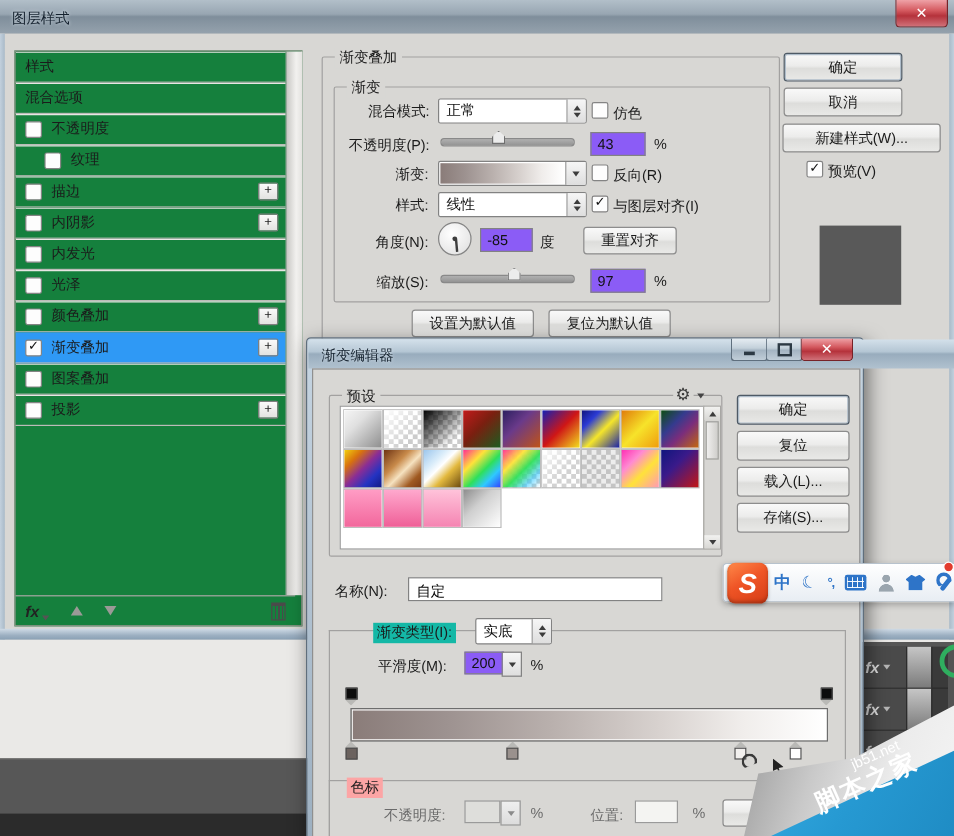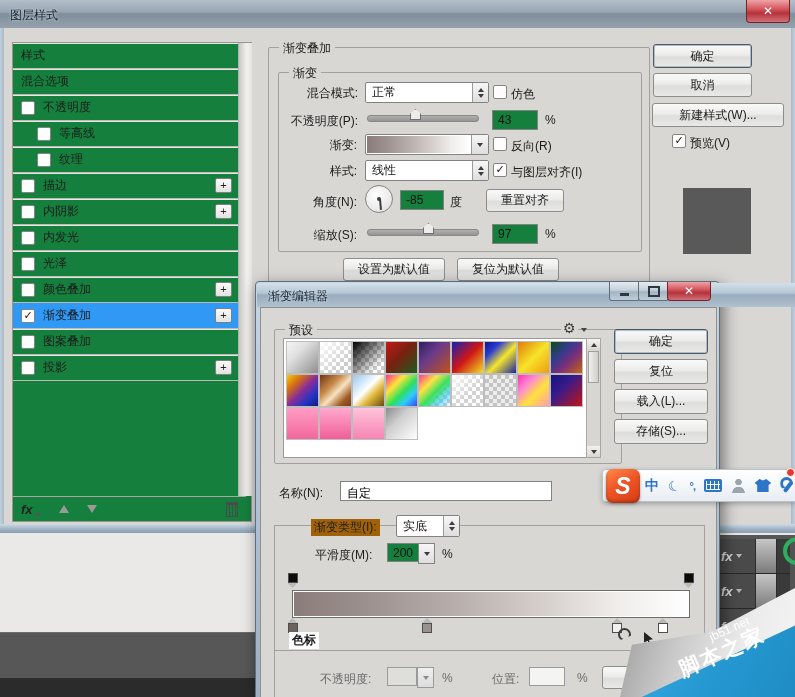--- a/index.html
+++ b/index.html
@@ -24,21 +24,21 @@
   .btn.primary{border:1px solid #4e5a66;box-shadow:0 0 0 1px #aebcc9 inset;}
   .dd{background:#fff;border:1px solid #828282;border-radius:2px;display:flex;align-items:center;font-size:12px;color:#111;}
   .dd .val{padding-left:6px;}
   .spin{margin-left:auto;width:15px;align-self:stretch;border-left:1px solid #9a9a9a;
     background:linear-gradient(180deg,#f6f6f6,#dedede);display:flex;flex-direction:column;
     align-items:center;justify-content:center;gap:2px;}
   .ddbtn{margin-left:auto;width:16px;align-self:stretch;border-left:1px solid #9a9a9a;
     background:linear-gradient(180deg,#f6f6f6,#dedede);display:flex;align-items:center;justify-content:center;}
   .tu{width:0;height:0;border-left:3px solid transparent;border-right:3px solid transparent;border-bottom:4px solid #3c3c3c;}
   .td{width:0;height:0;border-left:3px solid transparent;border-right:3px solid transparent;border-top:4px solid #3c3c3c;}
-  .valbox{background:#15803d;border:1px solid #828282;font-size:12px;color:#111;padding:2px 0 0 5px;}
+  .valbox{background:#8b5cf6;border:1px solid #828282;font-size:12px;color:#111;padding:2px 0 0 5px;}
   .cb{width:12px;height:12px;background:#fdfdfd;border:1px solid #848484;border-radius:2px;
     font-size:11px;line-height:11px;text-align:center;color:#101010;}
   .grp{border:1px solid #a2a1a0;border-radius:2px;}
   .grp .gt{position:absolute;top:-8px;left:10px;background:#d8d7d4;padding:0 4px;font-size:12px;color:#1b1b1b;}
   .slider{background:linear-gradient(180deg,#b0b0b0,#949494);border:1px solid #898989;border-radius:3px;height:5px;}
   .thumb{position:absolute;top:-7px;width:11px;height:11px;background:#ececec;
     clip-path:polygon(50% 0,100% 45%,100% 100%,0 100%,0 45%);box-shadow:inset 0 0 0 1px #6f6f6f;}
   
   .styles-panel{background:#15803d;border:1px solid #97968f;}
   .ls-row{display:flex;align-items:center;height:25px;border-bottom:1px solid #bcbbb8;
@@ -165,24 +165,20 @@
             </div>
             <div class="ls-row">
               <span class="lab" style="margin-left: 0px;">混合选项</span>
             </div>
             <div class="ls-row">
               <span class="cb"></span>
               <span class="lab">不透明度</span>
             </div>
             <div class="ls-row ind">
               <span class="cb"></span>
-              <span class="lab">等高线</span>
-            </div>
-            <div class="ls-row ind">
-              <span class="cb"></span>
               <span class="lab">纹理</span>
             </div>
             <div class="ls-row">
               <span class="cb"></span>
               <span class="lab">描边</span>
               <span class="plus">+</span>
             </div>
             <div class="ls-row">
               <span class="cb"></span>
               <span class="lab">内阴影</span>
@@ -308,21 +304,21 @@
       <div class="abs wbtn" style="left:352px;top:-1px;width:29px;height:18px;">
           <span style="width:9px;height:3px;background:#2c3944;margin-top:6px;"></span>
         </div>
       <div class="abs wbtn" style="left:381px;top:-1px;width:29px;height:18px;">
           <span style="width:8px;height:7px;border:2px solid #2c3944;"></span>
         </div>
       <div class="abs wclose" style="left:410px;top:-1px;width:42px;height:18px;">✕</div>
     </div>
     <div class="abs ge-body" style="left:4px;top:25px;width:455px;height:391px;">
 
-      <div class="abs grp" style="left:13px;top:21px;width:326px;height:133px;padding-left:20px;">
+      <div class="abs grp" style="left:13px;top:21px;width:326px;height:133px;">
         <span class="gt">预设</span>
         <span class="abs gear" style="left:286px;top:-10px;background:#d8d7d4;padding:0 2px;">⚙</span>
         <span class="abs lp-arr" style="left:306px;top:-2px;border-top-color:#444;"></span>
         <div class="abs" style="left:8px;top:8px;width:302px;height:118px;background:#fff;border:1px solid #9a9a9a;overflow:hidden;">
           <div id="preset-grid" style="display:flex;flex-wrap:wrap;gap:2px;padding:3px;">
               <div class="cell" style="background: linear-gradient(135deg, rgb(245, 245, 245) 0%, rgb(224, 224, 224) 35%, rgb(142, 142, 142) 100%);"></div>
               <div class="cell" style="background: linear-gradient(135deg, rgb(255, 255, 255) 0%, rgba(255, 255, 255, 0) 75%), repeating-conic-gradient(rgb(204, 204, 204) 0%, rgb(204, 204, 204) 25%, rgb(255, 255, 255) 0%, rgb(255, 255, 255) 50%) 0px 0px / 8px 8px;"></div>
               <div class="cell" style="background: linear-gradient(135deg, rgb(0, 0, 0) 0%, rgba(0, 0, 0, 0) 80%), repeating-conic-gradient(rgb(204, 204, 204) 0%, rgb(204, 204, 204) 25%, rgb(255, 255, 255) 0%, rgb(255, 255, 255) 50%) 0px 0px / 8px 8px;"></div>
               <div class="cell" style="background: linear-gradient(135deg, rgb(194, 27, 27) 0%, rgb(122, 31, 16) 45%, rgb(29, 92, 32) 100%);"></div>
               <div class="cell" style="background: linear-gradient(135deg, rgb(44, 32, 96) 0%, rgb(106, 58, 138) 40%, rgb(192, 83, 22) 100%);"></div>
@@ -360,21 +356,21 @@
       <div class="abs btn" style="left:353px;top:81px;width:92px;height:23px;">载入(L)...</div>
       <div class="abs btn" style="left:353px;top:51px;width:92px;height:23px;">复位</div>
       <div class="abs btn" style="left:353px;top:111px;width:92px;height:23px;">存储(S)...</div>
 
       <span class="abs lbl" style="left:18px;top:177px;">名称(N):</span>
       <div class="abs" style="left:79px;top:173px;width:212px;height:20px;background:#fff;border:1px solid #828282;font-size:12px;padding:3px 0 0 6px;box-sizing:border-box;">
         <span>自定</span>
       </div>
 
       <div class="abs" style="left:13px;top:217px;width:429px;height:174px;border:1px solid #a2a1a0;border-bottom:none;"></div>
-      <span class="abs lbl" style="left:50px;top:211px;background:#a16207;padding:0 3px;">渐变类型(I):</span>
+      <span class="abs lbl" style="left:50px;top:211px;background:#14b8a6;padding:0 3px;">渐变类型(I):</span>
       <div class="abs dd" style="left:135px;top:207px;width:62px;height:20px;">
         <span class="val">实底</span>
         <span class="spin">
             <i class="tu"></i>
             <i class="td"></i>
           </span>
       </div>
 
       <span class="abs lbl" style="left:54px;top:239px;">平滑度(M):</span>
       <span class="abs valbox" style="left:126px;top:235px;width:26px;height:15px;">200</span>
@@ -407,21 +403,21 @@
             <div class="tri"></div>
             <div class="sq" style="background: rgb(242, 240, 238);"></div>
           </div>
           <div class="cstop" style="left: 396.26px; top: 310px;">
             <div class="tri"></div>
             <div class="sq" style="background: rgb(255, 255, 255);"></div>
           </div>
         </div>
 
       <div class="abs" style="left:13px;top:342px;width:429px;height:49px;border:1px solid #a2a1a0;border-bottom:none;"></div>
-      <span class="abs lbl" style="left:28px;top:324px;background:#ffffff;padding:0 3px;font-weight:bold;">色标</span>
+      <span class="abs lbl" style="left:28px;top:340px;background:#fca5a5;padding:0 3px;">色标</span>
       <span class="abs lbl" style="left:59px;top:363px;color:#6b6b6b;">不透明度:</span>
       <span class="abs" style="left:126px;top:359px;width:28px;height:17px;background:#dededb;border:1px solid #9a9a9a;"></span>
       <div class="abs" style="left:156px;top:359px;width:15px;height:19px;border:1px solid #9a9a9a;background:linear-gradient(#efefef,#dcdcdc);display:flex;align-items:center;justify-content:center;">
           <i class="td" style="border-top-color:#8a8a8a;"></i>
         </div>
       <span class="abs lbl" style="left:181px;top:363px;color:#6b6b6b;">%</span>
       <span class="abs lbl" style="left:231px;top:363px;color:#6b6b6b;">位置:</span>
       <span class="abs" style="left:268px;top:359px;width:34px;height:17px;background:#f4f4f2;border:1px solid #9a9a9a;"></span>
       <span class="abs lbl" style="left:316px;top:363px;color:#6b6b6b;">%</span>
       <div class="abs btn" style="left:341px;top:358px;width:74px;height:21px;">删除</div>

